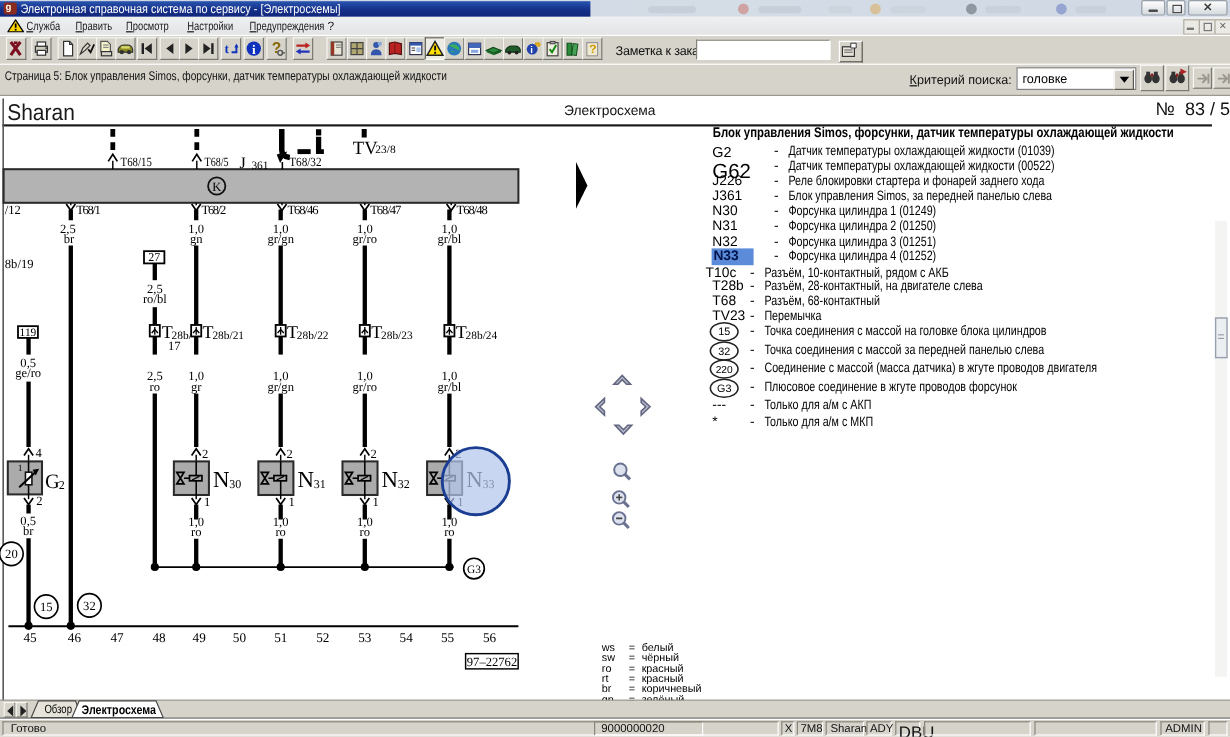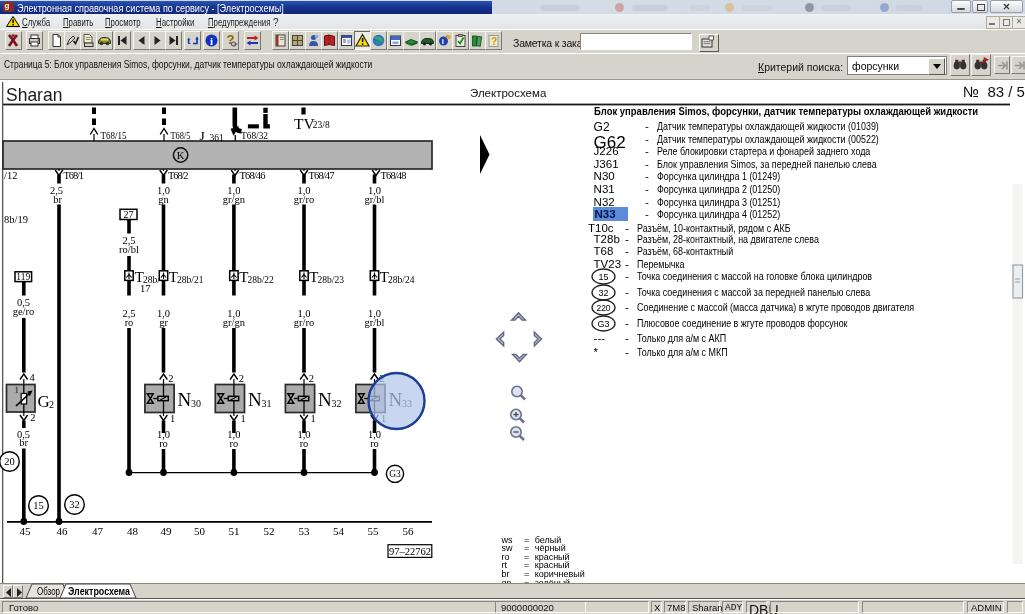--- a/index.html
+++ b/index.html
@@ -262,21 +262,21 @@
       <rect x="3.5" y="6" width="7" height="1.2" fill="#888"></rect>
       <rect x="3.5" y="8" width="7" height="1.2" fill="#888"></rect>
       <polygon points="9,1 13.5,1 13.5,5 9,5" fill="#fff" stroke="#333" stroke-width="0.8"></polygon>
     </svg>
 </div>
 
 <div class="abs" style="left:0;top:53px;width:1025px;height:27px;background:#d6d3ca;border-top:1px solid #fff;"></div>
 <div class="abs" style="left:4px;top:57.5px;font-size:10.5px;color:#111;transform:scaleX(0.805);transform-origin:left top;white-space:nowrap;">Страница 5: Блок управления Simos, форсунки, датчик температуры охлаждающей жидкости</div>
 <div class="abs" style="left:758px;top:61px;font-size:10.5px;color:#111;"><u>К</u>ритерий поиска:</div>
 <div class="abs" style="left:847px;top:56px;width:100px;height:19px;background:#fff;border:1px solid #808080;box-sizing:border-box;">
-  <span style="position:absolute;left:4px;top:2.5px;font-size:10.5px;">форсунки</span>
+  <span style="position:absolute;left:4px;top:2.5px;font-size:10.5px;">головке</span>
   <span style="position:absolute;right:1px;top:1px;width:15px;height:15px;background:#d6d3ca;border:1px solid;border-color:#fff #5a584f #5a584f #fff;">
       <span style="position:absolute;left:3.5px;top:5px;width:0;height:0;border:4px solid transparent;border-top:5px solid #000;"></span>
     </span>
 </div>
 <div class="abs" style="left:950px;top:54px;width:20px;height:22px;border:1px solid;border-color:#f6f5f1 #7a7a74 #7a7a74 #f6f5f1;background:#d6d3ca;box-sizing:border-box;">
     <svg width="18" height="16" viewBox="0 0 15 15" style="position:absolute;left:0;top:1px;">
       <ellipse cx="4.5" cy="9" rx="3" ry="3.6" fill="#333"></ellipse>
       <ellipse cx="10.5" cy="9" rx="3" ry="3.6" fill="#333"></ellipse>
       <rect x="3" y="3.5" width="3" height="4" fill="#333"></rect>
       <rect x="9" y="3.5" width="3" height="4" fill="#333"></rect>
@@ -701,21 +701,21 @@
   </div>
 <div class="abs" style="left:651px;top:601px;width:11px;height:12px;border:1px solid;border-color:#8a877e #fff #fff #8a877e;box-sizing:border-box;">
     <span style="position:absolute;left:2px;top:0px;font-size:9.5px;color:#111;white-space:nowrap;">X</span>
   </div>
 <div class="abs" style="left:664px;top:601px;width:22px;height:12px;border:1px solid;border-color:#8a877e #fff #fff #8a877e;box-sizing:border-box;">
     <span style="position:absolute;left:2px;top:0px;font-size:9.5px;color:#111;white-space:nowrap;">7M8</span>
   </div>
 <div class="abs" style="left:688px;top:601px;width:32px;height:12px;border:1px solid;border-color:#8a877e #fff #fff #8a877e;box-sizing:border-box;">
     <span style="position:absolute;left:3px;top:0px;font-size:9.5px;color:#111;white-space:nowrap;">Sharan</span>
   </div>
-<div class="abs" style="left:722px;top:601px;width:21px;height:12px;border:1px solid;border-color:#8a877e #fff #fff #8a877e;box-sizing:border-box;font-family:Liberation Mono, monospace;">
+<div class="abs" style="left:722px;top:601px;width:21px;height:12px;border:1px solid;border-color:#8a877e #fff #fff #8a877e;box-sizing:border-box;">
     <span style="position:absolute;left:2px;top:0px;font-size:9.5px;color:#111;white-space:nowrap;">ADY</span>
   </div>
 <div class="abs" style="left:746px;top:601px;width:21px;height:12px;border:1px solid;border-color:#8a877e #fff #fff #8a877e;box-sizing:border-box;">
     <span style="position:absolute;left:2px;top:0px;font-size:14px;color:#111;white-space:nowrap;">DBU</span>
   </div>
 <div class="abs" style="left:770px;top:601px;width:89px;height:12px;border:1px solid;border-color:#8a877e #fff #fff #8a877e;box-sizing:border-box;">
     <span style="position:absolute;left:0px;top:0px;font-size:9.5px;color:#111;white-space:nowrap;"></span>
   </div>
 <div class="abs" style="left:862px;top:601px;width:102px;height:12px;border:1px solid;border-color:#8a877e #fff #fff #8a877e;box-sizing:border-box;">
     <span style="position:absolute;left:0px;top:0px;font-size:9.5px;color:#111;white-space:nowrap;"></span>

